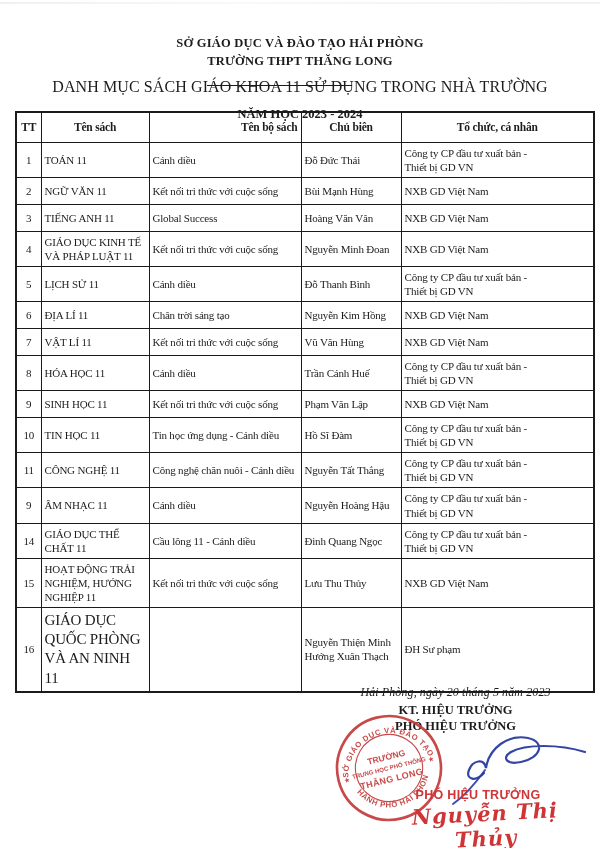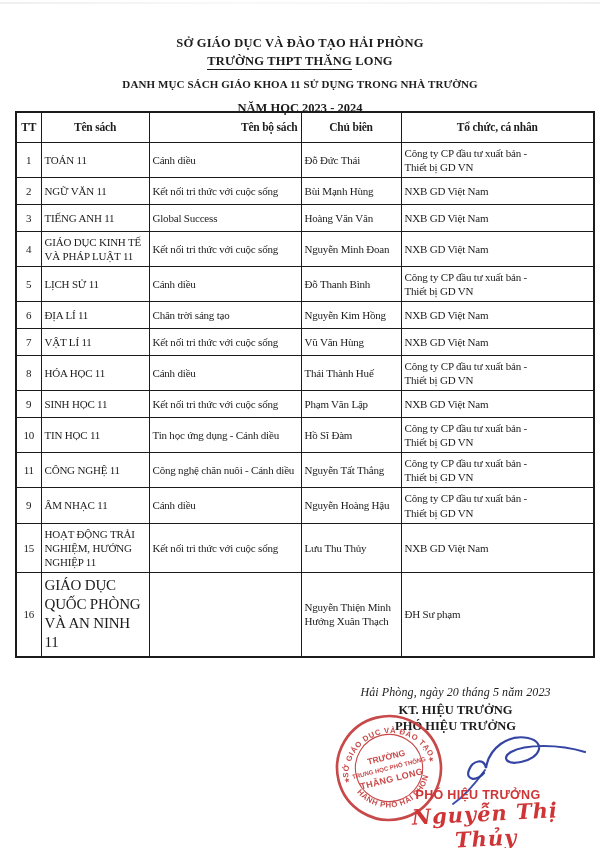--- a/index.html
+++ b/index.html
@@ -9,23 +9,23 @@
     background:#ffffff; overflow:hidden;
     font-family:"Liberation Serif", serif; color:#1c1c1c;
   }
   .scan-artifact { position:absolute; top:2px; left:0; width:100%; height:2px;
     background:linear-gradient(90deg,#ececef 0%,#f7f7f9 40%,#ededf0 100%); opacity:.8; }
 
   
   .letterhead { position:absolute; top:36px; left:0; width:100%; text-align:center; }
   .dept-line { font-weight:bold; font-size:12.5px; letter-spacing:.2px; }
   .school-line { font-weight:bold; font-size:12.5px; margin-top:3px; letter-spacing:.2px; }
-  .school-underlined { border-bottom:1.5px solid #1c1c1c; padding-bottom:1px; }
+  .school-underlined { border-bottom:1.5px solid #1c1c1c; padding-bottom:17px; }
   .doc-title { position:absolute; top:78px; left:0; width:100%; text-align:center; }
-  .title-line1 { font-weight:bold; font-size:11px; letter-spacing:.1px; }
+  .title-line1 { font-weight:normal; font-size:16px; letter-spacing:.1px; }
   .title-line2 { font-weight:bold; font-size:12.5px; margin-top:11px; }
 
   
   table.book-table {
     position:absolute; left:15px; top:111px; width:578px;
     border-collapse:collapse; table-layout:fixed;
     border:2px solid #1b1b1b;
   }
   .book-table th, .book-table td {
     border:1.5px solid #1b1b1b;
@@ -147,21 +147,21 @@
           <td>7</td>
           <td>VẬT LÍ 11</td>
           <td>Kết nối tri thức với cuộc sống</td>
           <td>Vũ Văn Hùng</td>
           <td>NXB GD Việt Nam</td>
         </tr>
         <tr>
           <td>8</td>
           <td>HÓA HỌC 11</td>
           <td>Cánh diều</td>
-          <td>Thái Thành Huế</td>
+          <td>Trần Cánh Huế</td>
           <td>Công ty CP đầu tư xuất bản -
 Thiết bị GD VN</td>
         </tr>
         <tr>
           <td>9</td>
           <td>SINH HỌC 11</td>
           <td>Kết nối tri thức với cuộc sống</td>
           <td>Phạm Văn Lập</td>
           <td>NXB GD Việt Nam</td>
         </tr>
@@ -179,20 +179,29 @@
           <td>Công nghệ chăn nuôi - Cánh diều</td>
           <td>Nguyễn Tất Thắng</td>
           <td>Công ty CP đầu tư xuất bản -
 Thiết bị GD VN</td>
         </tr>
         <tr>
           <td>9</td>
           <td>ÂM NHẠC 11</td>
           <td>Cánh diều</td>
           <td>Nguyễn Hoàng Hậu</td>
+          <td>Công ty CP đầu tư xuất bản -
+Thiết bị GD VN</td>
+        </tr>
+        <tr>
+          <td>14</td>
+          <td>GIÁO DỤC THỂ
+CHẤT 11</td>
+          <td>Cầu lông 11 - Cánh diều</td>
+          <td>Đinh Quang Ngọc</td>
           <td>Công ty CP đầu tư xuất bản -
 Thiết bị GD VN</td>
         </tr>
         <tr>
           <td>15</td>
           <td>HOẠT ĐỘNG TRẢI
 NGHIỆM, HƯỚNG
 NGHIỆP 11</td>
           <td>Kết nối tri thức với cuộc sống</td>
           <td>Lưu Thu Thủy</td>

